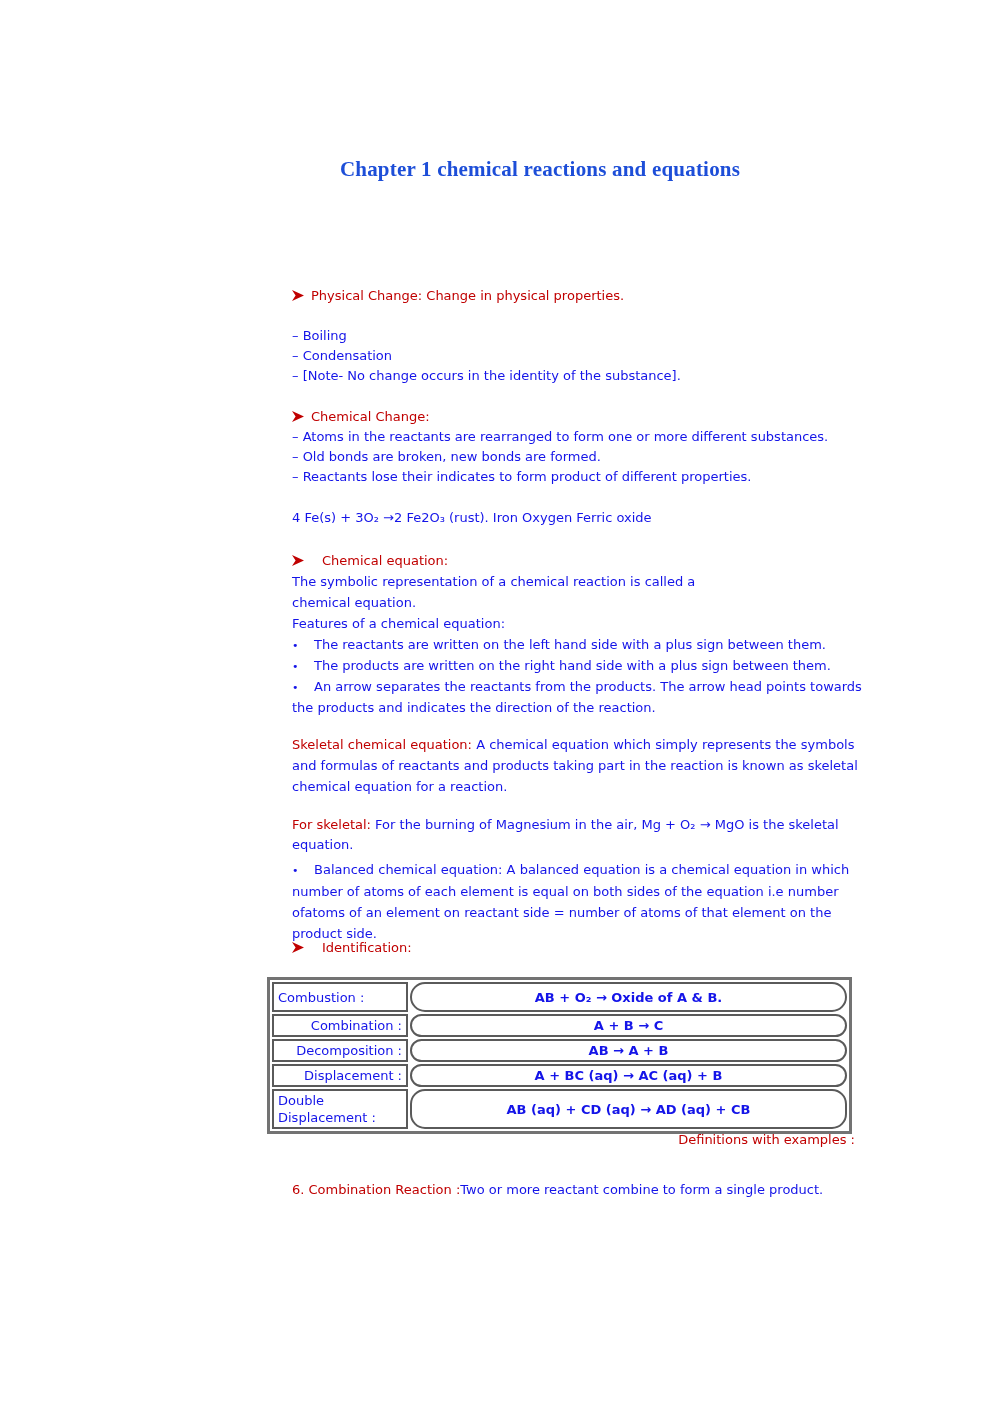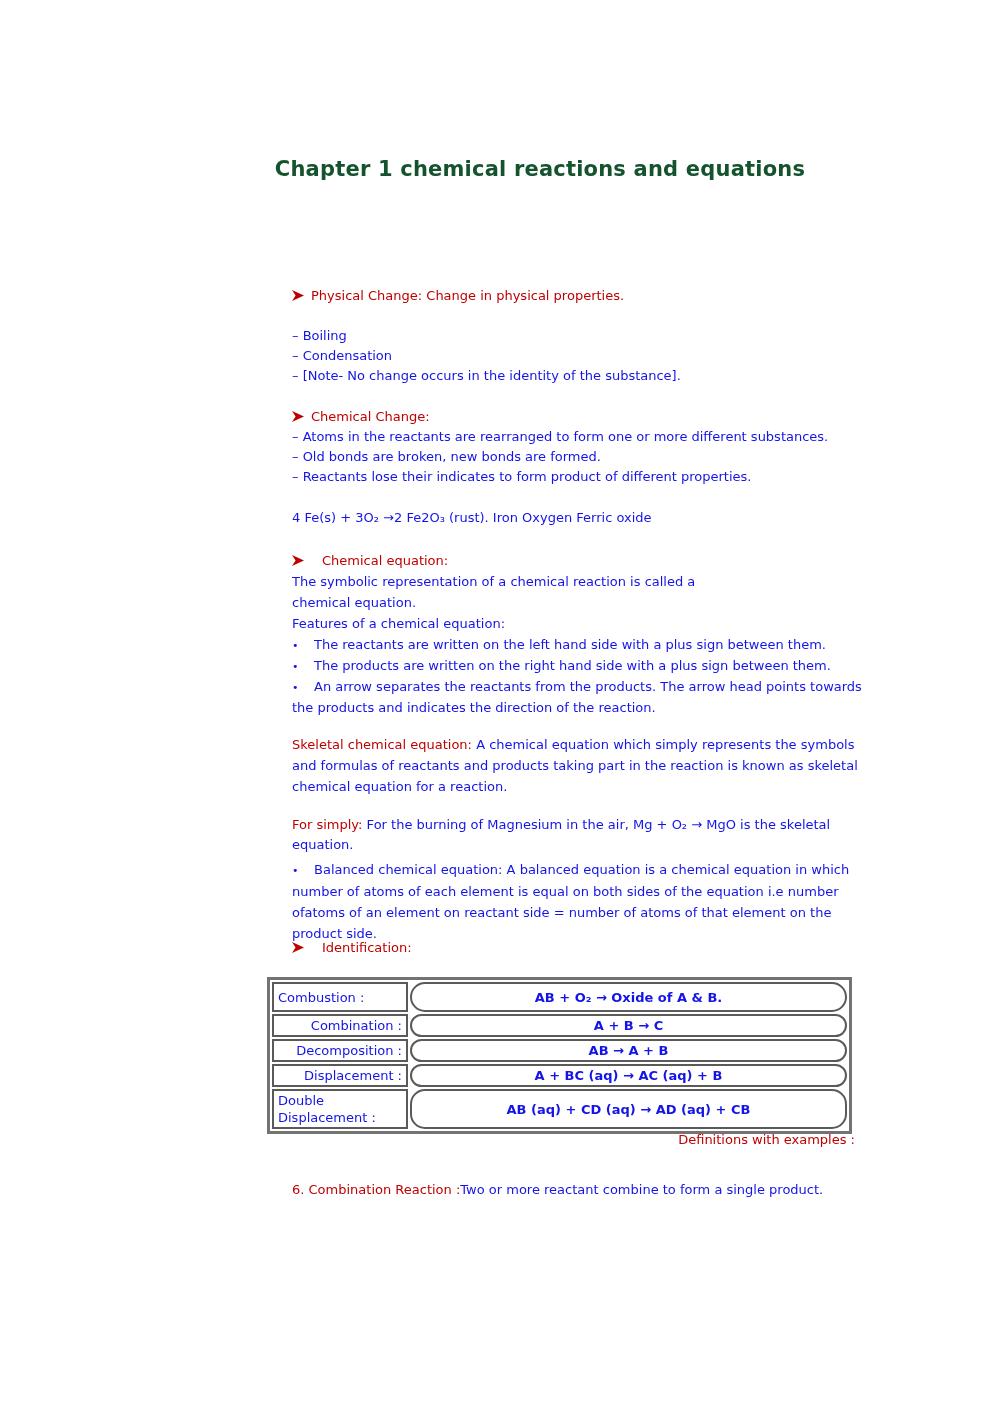--- a/index.html
+++ b/index.html
@@ -18,22 +18,23 @@
     line-height:20px;
     color:#1414e8;
     white-space:normal;
   }
   .red{color:#c00000;font-weight:normal;}
   .doc-title{
     position:absolute;
     top:156px;left:240px;width:600px;
     text-align:center;
     font-size:21px;line-height:27px;
-    font-weight:bold;color:#14532d;
+    font-weight:bold;color:#1d4ed8;
     letter-spacing:0.2px;
+    font-family:Liberation Serif, serif;
   }
   .arr-icon{display:inline-block;vertical-align:-1px;margin-right:7px;}
   .arr-icon.tab{margin-right:18px;}
   .blt{display:inline-block;width:22px;font-size:11px;}
   .centered{left:270px;width:585px;text-align:right;}
   
   .id-table{
     position:absolute;top:977px;left:267px;
     border-collapse:separate;border-spacing:2px;
     width:585px;
@@ -98,21 +99,21 @@
   </div>
   <div class="t" style="top:677px;width:574px">
     <span class="blt">•</span><span>An arrow separates the reactants from the products. The arrow head points towards the products and indicates the direction of the reaction.</span>
   </div>
 
   <div class="t lh21" style="top:734px;width:572px">
     <span class="red">Skeletal chemical equation:</span><span> A chemical equation which simply represents the symbols and formulas of reactants and products taking part in the reaction is known as skeletal chemical equation for a reaction.</span>
   </div>
 
   <div class="t" style="top:815px;width:590px">
-    <span class="red">For simply:</span><span> For the burning of Magnesium in the air, Mg + O₂ → MgO is the skeletal equation.</span>
+    <span class="red">For skeletal:</span><span> For the burning of Magnesium in the air, Mg + O₂ → MgO is the skeletal equation.</span>
   </div>
 
   <div class="t lh21" style="top:859px;width:580px">
     <span class="blt">•</span><span>Balanced chemical equation: A balanced equation is a chemical equation in which number of atoms of each element is equal on both sides of the equation i.e number ofatoms of an element on reactant side = number of atoms of that element on the product side.</span>
   </div>
 
   <div class="t red" style="top:938px">
     <svg class="arr-icon tab" width="12" height="11" viewBox="0 0 12 11">
         <polygon points="0,0 12,5.5 0,11 3.6,5.5" fill="#c00000"></polygon>
       </svg><span>Identification:</span>

